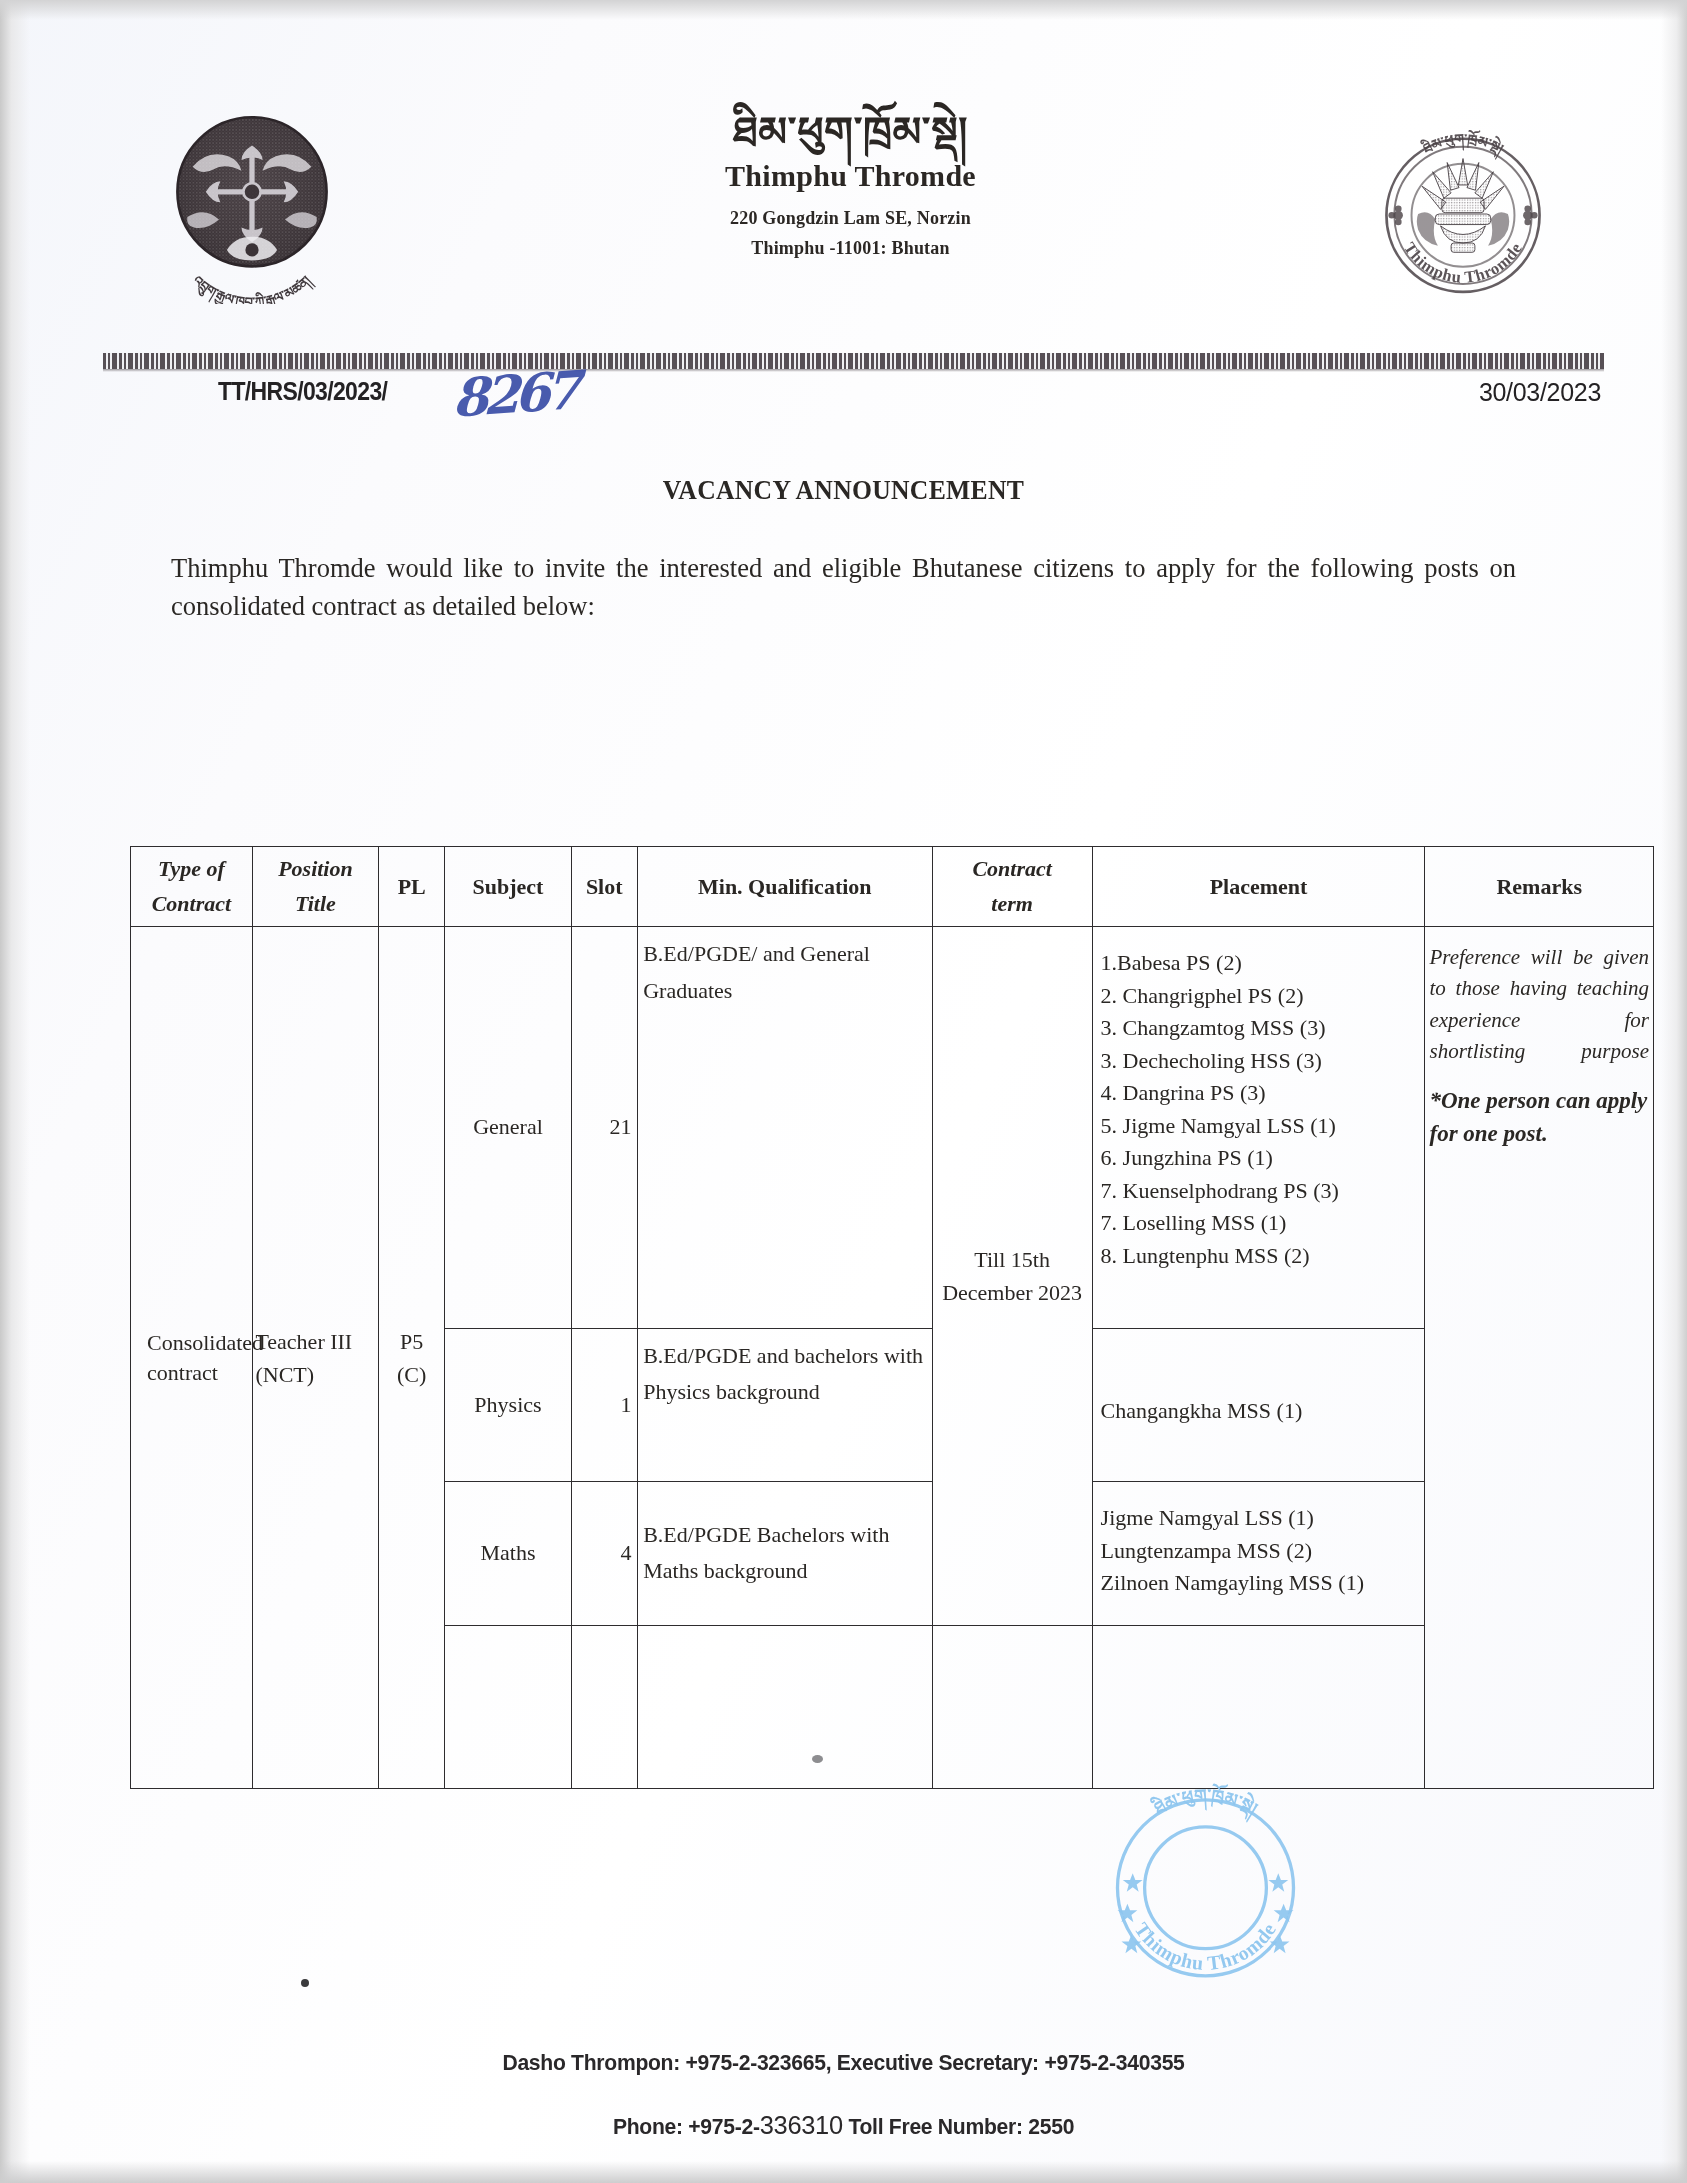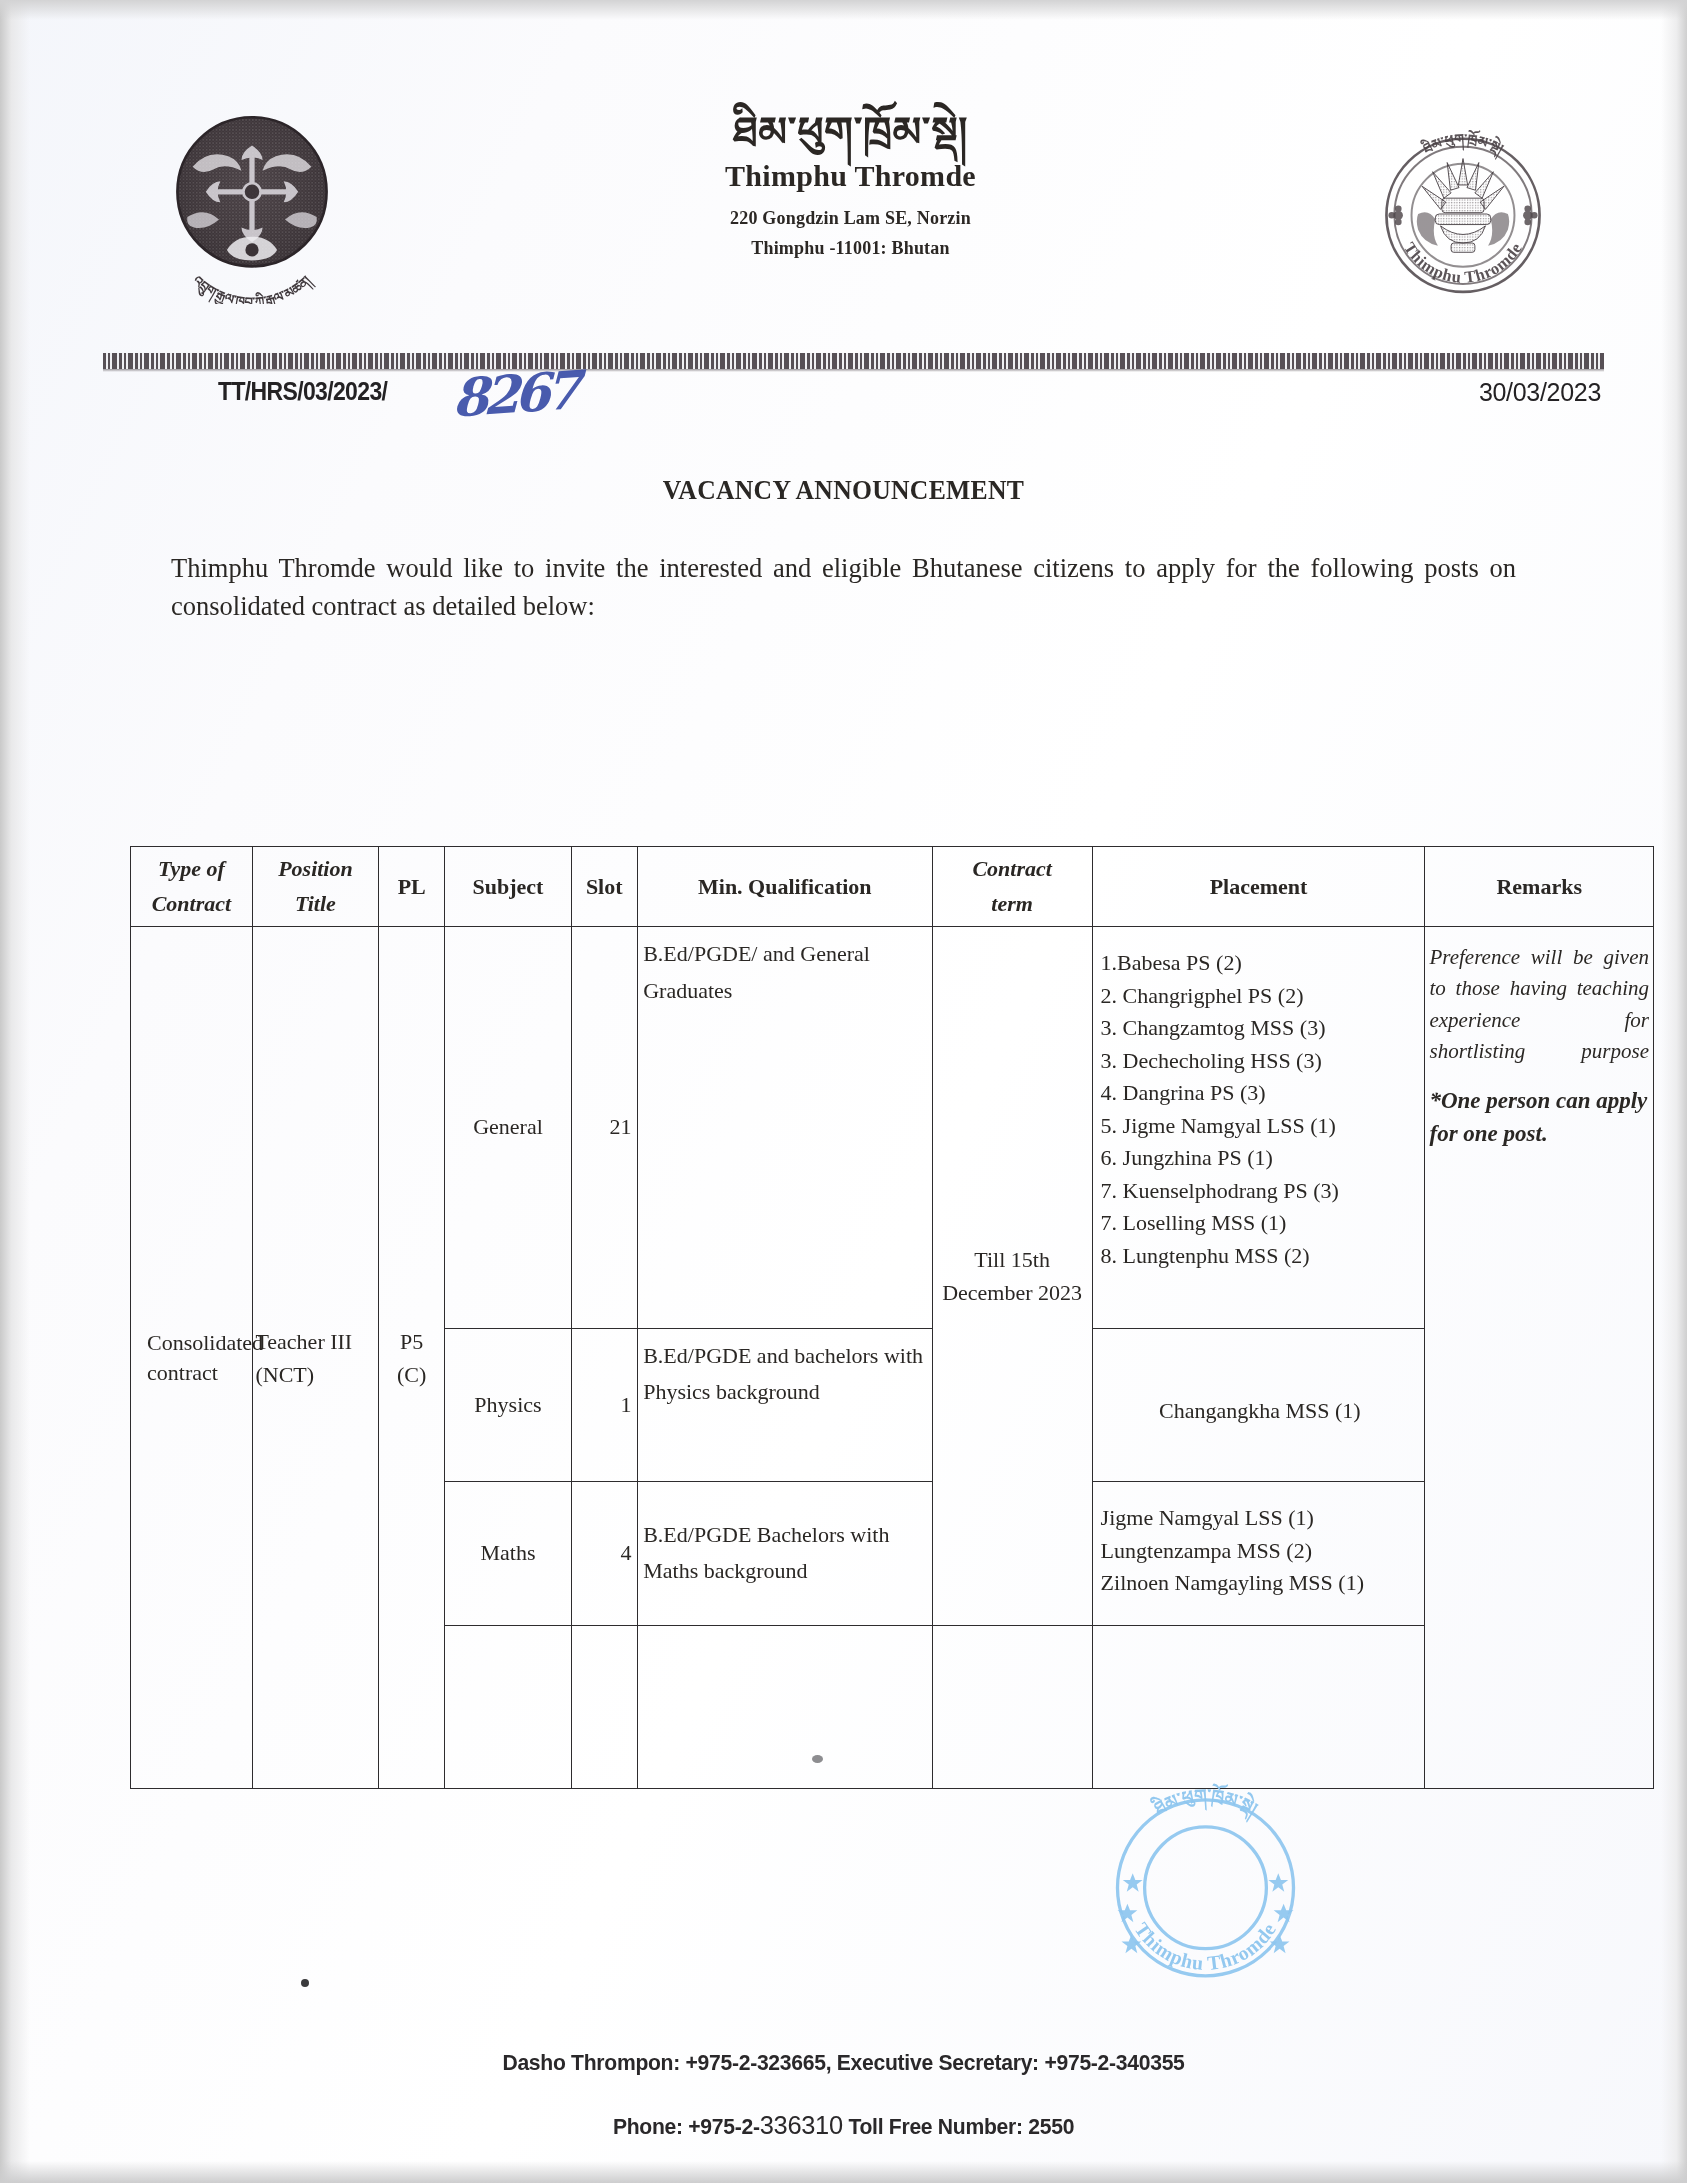--- a/index.html
+++ b/index.html
@@ -218,21 +218,21 @@
 
   td.c-type      { vertical-align: middle; line-height: 1.35; padding-left: 16px; padding-right: 0; margin-left: 24px; }
   td.c-title     { vertical-align: middle; line-height: 1.5; padding-left: 2.6px; }
   td.c-pl        { vertical-align: middle; text-align: center; line-height: 1.5; }
   td.c-subject   { vertical-align: middle; text-align: center; }
   td.c-slot      { vertical-align: middle; text-align: right; }
   td.c-qual      { vertical-align: top; line-height: 1.65; padding-left: 5.3px; padding-top: 9.3px; }
   td.c-qual.mid  { vertical-align: middle; padding-top: 5.3px; }
   td.c-term      { vertical-align: middle; text-align: center; line-height: 1.5; }
   td.c-place     { vertical-align: top; line-height: 1.48; padding-left: 8px; padding-top: 20px; }
-  td.c-place.mid { vertical-align: middle; padding-top: 19px; text-align: center; }
+  td.c-place.mid { vertical-align: middle; padding-top: 19px; }
   td.c-remarks   { vertical-align: top; padding: 14.6px 4px 4px 4px; font-style: italic; }
 
   .place-list { margin: 0; padding: 0; list-style: none; }
   .place-list li { white-space: nowrap; }
 
   .remark-text {
     text-align: justify;
     text-align-last: justify;
     line-height: 1.5;
     font-size: 21px;

